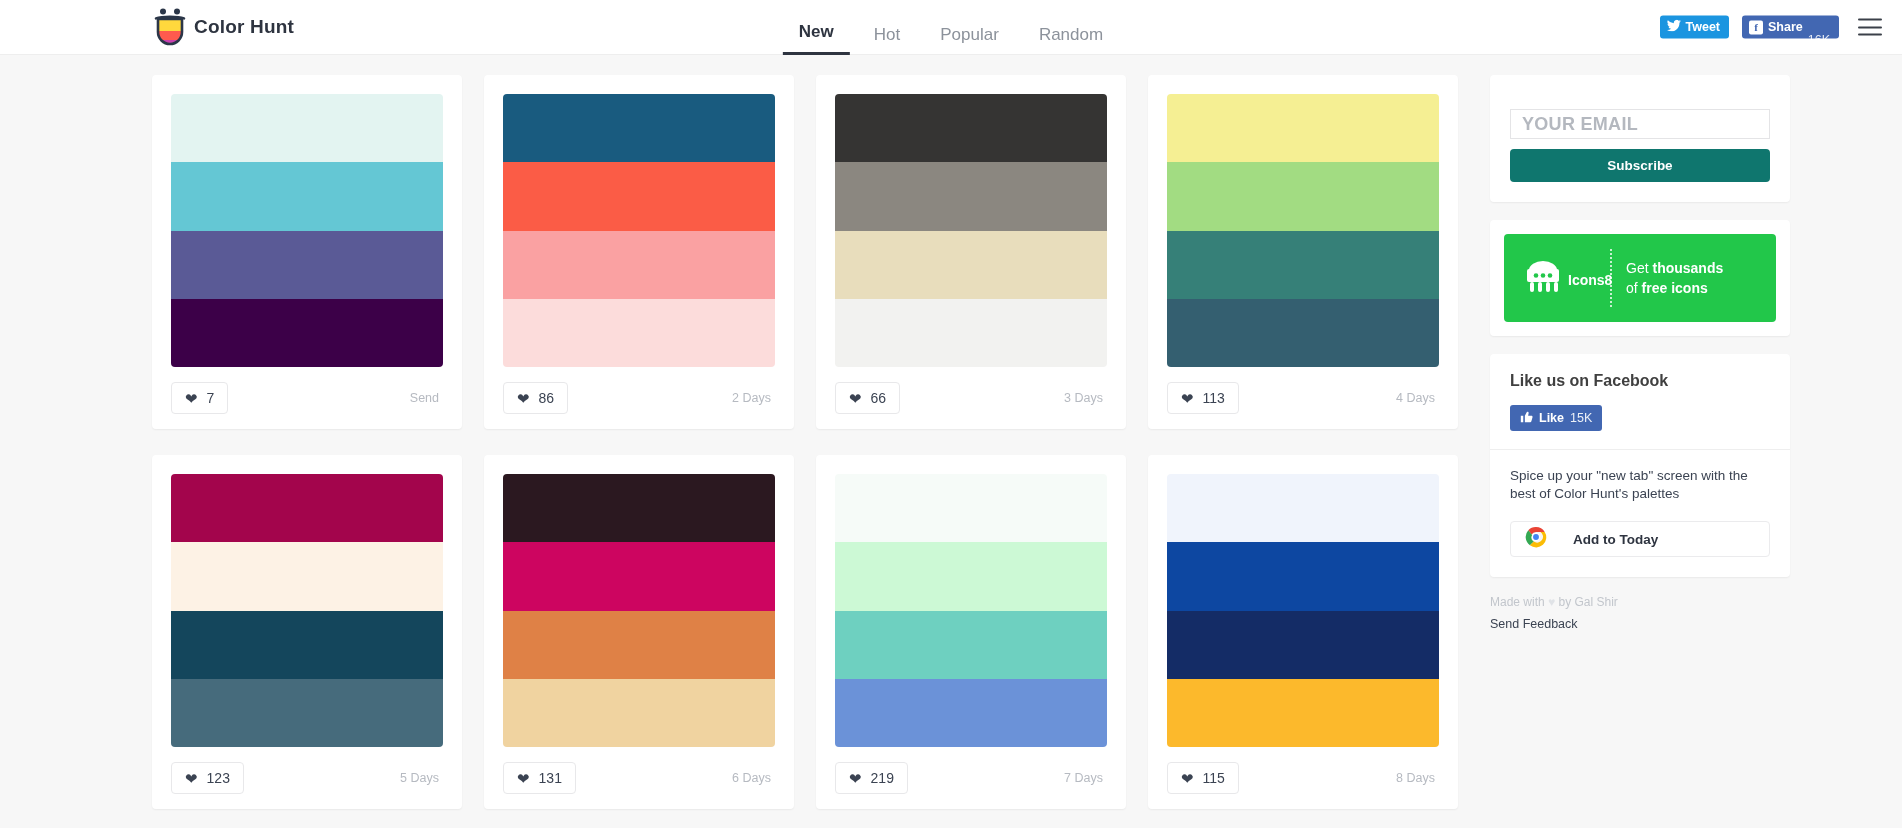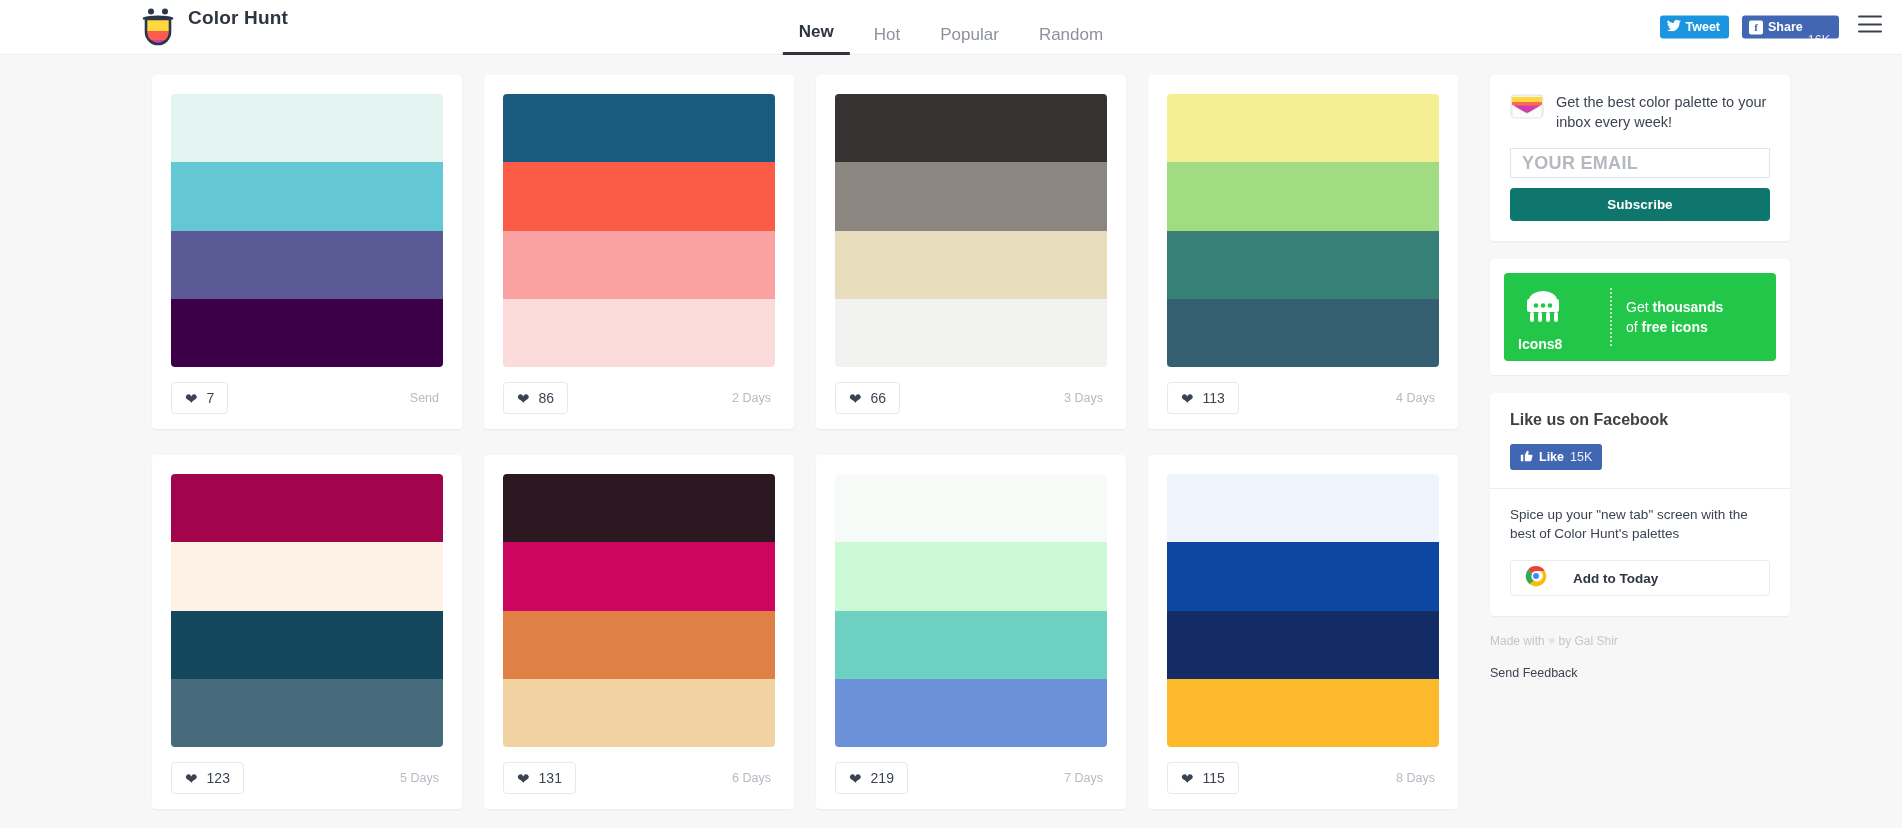--- a/index.html
+++ b/index.html
@@ -14,25 +14,26 @@
   .header {
     position: relative;
     height: 55px;
     background: #ffffff;
     border-bottom: 1px solid #eeeeee;
     display: flex;
     align-items: center;
   }
   .brand {
     display: flex;
+    align-items: center;
     position: absolute;
-    left: 140px;
+    left: 152px;
     top: 50%;
     transform: translateY(-50%);
-    gap: 12px;
+    gap: 6px;
   }
   .logo-svg { display: block; }
   .brand-name {
     font-size: 19px;
     font-weight: bold;
     color: #2e3440;
     letter-spacing: .2px;
   }
 
   .nav {
@@ -57,20 +58,21 @@
     font-weight: bold;
     border-bottom: 3px solid #2e3440;
   }
 
   .social {
     position: absolute;
     right: 20px;
     top: 50%;
     transform: translateY(-50%);
     display: flex;
+    align-items: center;
     gap: 13px;
   }
   .btn-tweet {
     display: inline-flex;
     align-items: center;
     gap: 5px;
     background: #1b95e0;
     color: #fff;
     font-size: 12.5px;
     font-weight: bold;
@@ -207,21 +209,21 @@
   .icons8 {
     background: #22c74a;
     border-radius: 4px;
     height: 88px;
     display: flex;
     align-items: center;
     cursor: pointer;
     padding: 0 14px;
   }
   .icons8-left {
-    display: flex; flex-direction: column; 
+    display: flex; flex-direction: row; align-items: center;
     width: 78px;
   }
   .icons8-name { color: #fff; font-size: 14px; font-weight: bold; margin-top: 3px; }
   .icons8-div {
     width: 0; height: 58px; border-left: 2px dotted rgba(255,255,255,.75);
     margin: 0 14px;
   }
   .icons8-text { color: #fff; font-size: 14px; line-height: 1.45; }
   .icons8-text b { font-weight: bold; }
 
@@ -244,21 +246,21 @@
     border: 1px solid #ebebed;
     border-radius: 4px;
     display: flex; align-items: center;
     padding: 0 14px; gap: 26px;
     cursor: pointer; background: #fff;
   }
   .chrome-label { font-size: 13.5px; font-weight: bold; color: #2e3440; }
 
   .footer-note { font-size: 12px; color: #c2c6cc; padding-left: 0; }
   .footer-note .hrt { color: #e0e3e7; }
-  .feedback { font-size: 12.5px; color: #3b4352; margin-top: 18px; cursor: pointer; }
+  .feedback { font-size: 12.5px; color: #3b4352; margin-top: 8px; cursor: pointer; }
 </style>
 </head>
 <body>
 
 <div class="header">
 
   <div class="brand">
     <span>
       <svg class="logo-svg" width="36" height="40" viewBox="0 0 36 40">
         <circle cx="11" cy="4.5" r="3" fill="#2b3648"></circle>
@@ -423,32 +425,20 @@
             <span class="like-count">115</span>
           </div>
           <div class="age">8 Days</div>
         </div>
       </div>
     </div>
 
   <div class="sidebar">
 
     <div class="panel subscribe-panel">
-      <div class="sub-head">
-        <span>
-          <svg width="34" height="26" viewBox="0 0 34 26">
-            <rect x="1" y="2" width="32" height="22" rx="3" fill="#f3f3f3" stroke="#e3e3e3"></rect>
-            <path d="M2 4 h30 v7 l-15 8 L2 11 Z" fill="#ffd83d"></path>
-            <path d="M2 9 h30 v3 l-15 7 L2 12 Z" fill="#ff6a4e"></path>
-            <path d="M2 12.5 h30 v1.5 l-15 6 L2 14 Z" fill="#c940b0"></path>
-            <path d="M2 12 l15 9 l15 -9 v11 a2 2 0 0 1 -2 2 H4 a2 2 0 0 1 -2 -2 Z" fill="#fcfcfc" stroke="#e6e6e6"></path>
-          </svg>
-        </span>
-        <div class="sub-text">Get the best color palette to your inbox every week!</div>
-      </div>
       <input class="email-input" type="text" placeholder="YOUR EMAIL" style="">
       <button class="subscribe-btn">Subscribe</button>
     </div>
 
     <div class="panel ad-panel">
       <div class="icons8">
         <div class="icons8-left">
           <span>
             <svg width="50" height="46" viewBox="0 0 50 46">
               <path d="M11 17 a14 9 0 0 1 28 0 Z" fill="#fff"></path>

